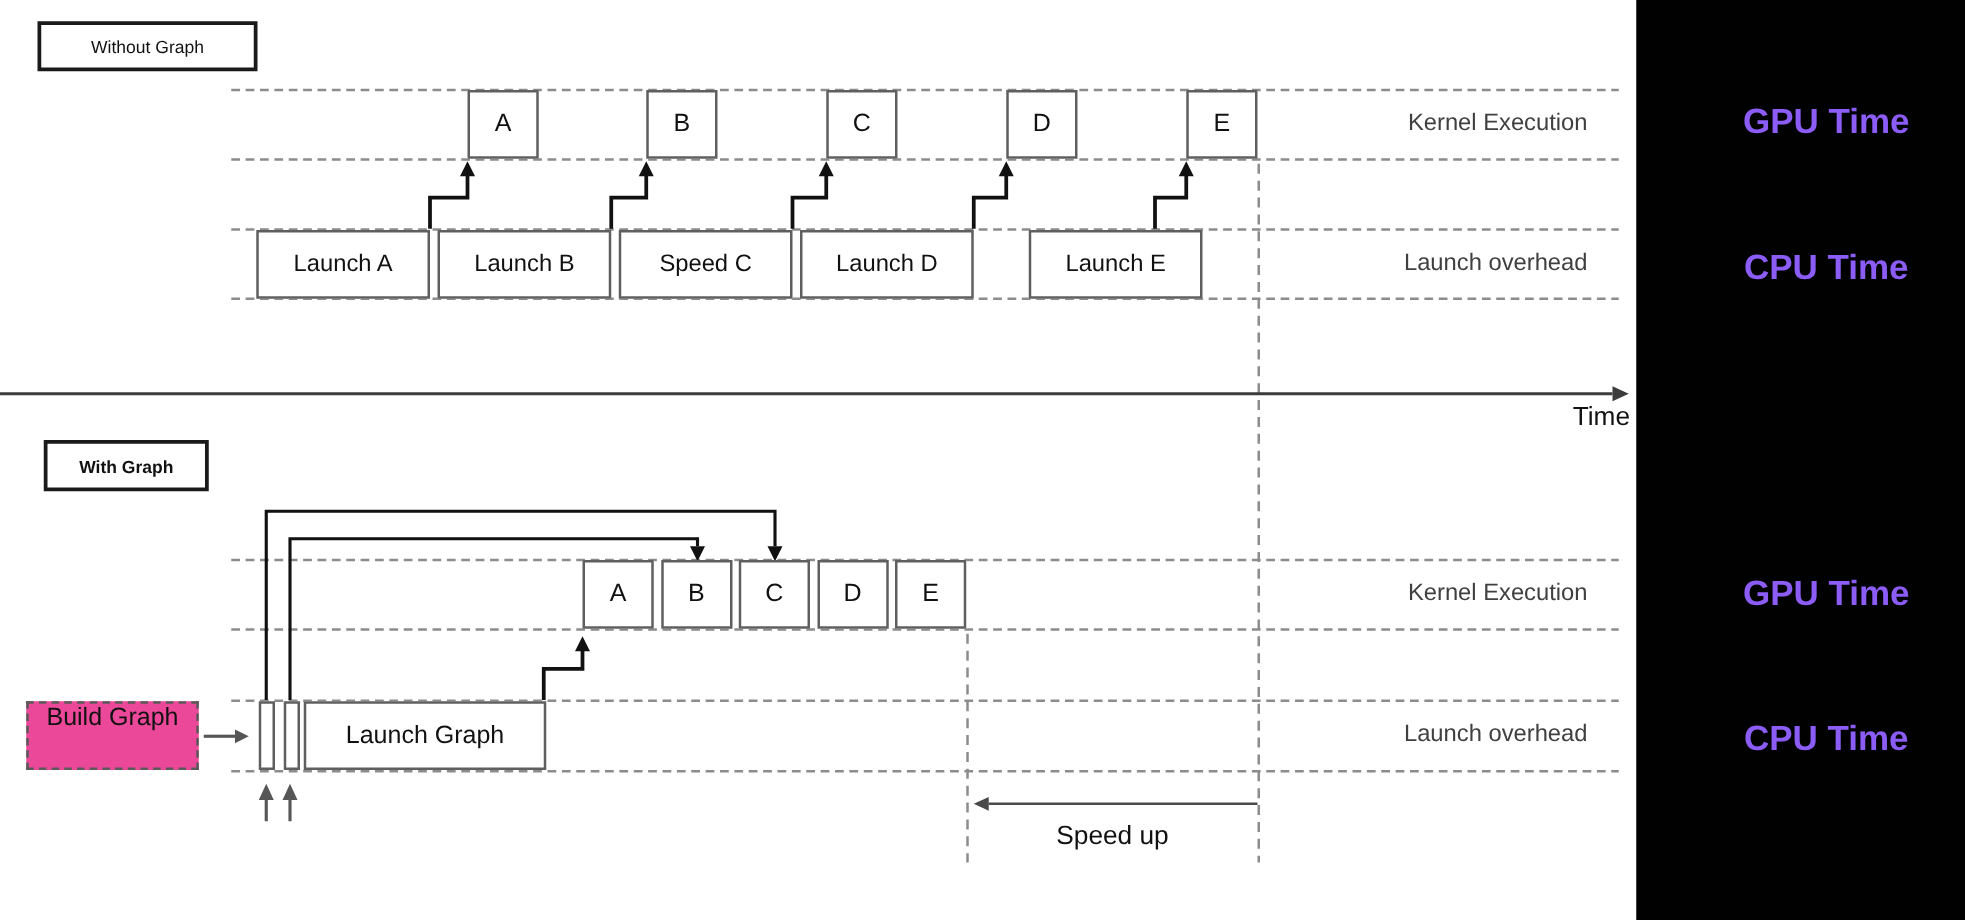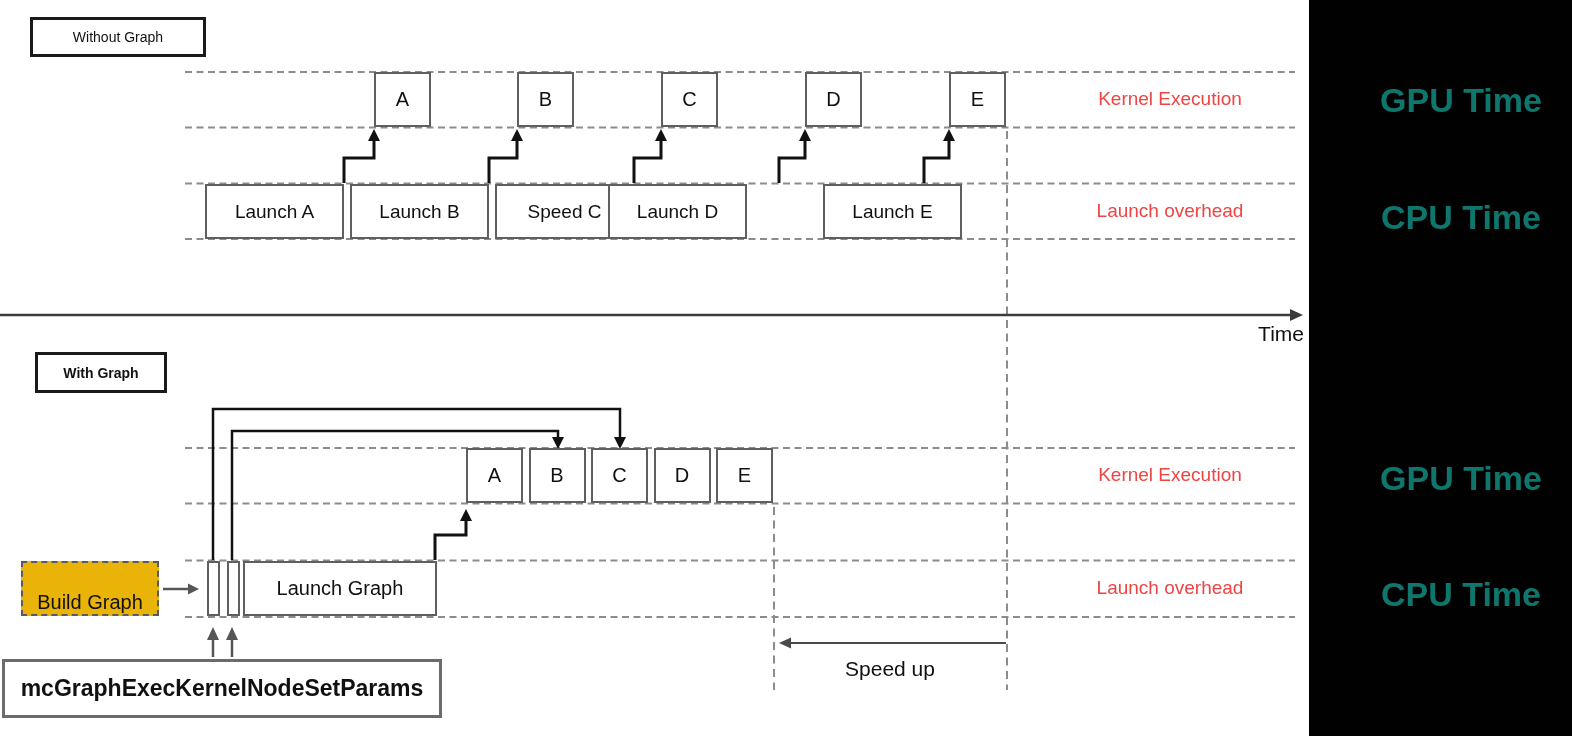--- a/index.html
+++ b/index.html
@@ -15,34 +15,34 @@
   }
   .kernel{width:57px;height:55px;}
   .launch{width:139px;height:55px;font-size:19px;}
   .title-box{
     position:absolute;box-sizing:border-box;background:#ffffff;border:3px solid #1a1a1a;
     display:flex;align-items:center;justify-content:center;font-size:14px;color:#111111;
     z-index:2;white-space:nowrap;
   }
   .sliver{width:13px;height:55px;}
   .row-label{
-    position:absolute;width:200px;text-align:center;font-size:19px;color:#ef4444;
+    position:absolute;width:200px;text-align:right;font-size:19px;color:#404040;
     z-index:2;white-space:nowrap;
   }
   .sidebar{
     position:absolute;left:1309px;top:0;width:263px;height:736px;background:#010101;z-index:3;
   }
   .sidebar-label{
-    position:absolute;left:1350px;width:222px;text-align:center;font-size:34px;
-    font-weight:bold;color:#0f766e;z-index:4;white-space:nowrap;
+    position:absolute;left:1350px;width:222px;text-align:center;font-size:28px;
+    font-weight:bold;color:#8b5cf6;z-index:4;white-space:nowrap;
   }
   .plain-label{position:absolute;z-index:2;color:#111111;white-space:nowrap;}
   .build-box{
     position:absolute;box-sizing:border-box;left:21px;top:561px;width:138px;height:55px;
-    background:#eab308;border:2.5px dashed #5a5a5a;display:flex;align-items:flex-end;
+    background:#ec4899;border:2.5px dashed #5a5a5a;display:flex;align-items:flex-start;
     justify-content:center;font-size:20px;color:#111111;z-index:2;
   }
   .api-box{
     position:absolute;box-sizing:border-box;left:2px;top:659px;width:440px;height:59px;
     background:#ffffff;border:3px solid #6b6b6b;display:flex;align-items:center;
     justify-content:center;font-size:23px;font-weight:600;color:#111111;z-index:2;
   }
 </style>
 </head>
 <body>
@@ -144,21 +144,21 @@
 
   <div class="box launch" style="left:205px;top:184px;">
       <span>Launch A</span>
     </div>
   <div class="box launch" style="left:350px;top:184px;">
       <span>Launch B</span>
     </div>
   <div class="box launch" style="left:495px;top:184px;">
       <span>Speed C</span>
     </div>
-  <div class="box launch" style="left:608px;top:184px;">
+  <div class="box launch" style="left:640px;top:184px;">
       <span>Launch D</span>
     </div>
   <div class="box launch" style="left:823px;top:184px;">
       <span>Launch E</span>
     </div>
 
   <div class="row-label" style="left:1070px;top:88px;">Kernel Execution</div>
   <div class="row-label" style="left:1070px;top:200px;">Launch overhead</div>
 
   <div class="plain-label" style="left:1192px;top:322px;width:112px;text-align:right;font-size:21px;">Time</div>
@@ -187,23 +187,20 @@
   <div class="box sliver" style="left:227px;top:561px;"></div>
 
   <div class="box" style="left:243px;top:561px;width:194px;height:55px;">
     <span>Launch Graph</span>
   </div>
 
   <div class="build-box">
     <span>Build Graph</span>
   </div>
 
-  <div class="api-box">
-    <span>mcGraphExecKernelNodeSetParams</span>
-  </div>
 
   <div class="row-label" style="left:1070px;top:464px;">Kernel Execution</div>
   <div class="row-label" style="left:1070px;top:577px;">Launch overhead</div>
 
   <div class="plain-label" style="left:800px;top:657px;width:180px;text-align:center;font-size:21px;">Speed up</div>
 
   <div class="sidebar"></div>
   <div class="sidebar-label" style="top:81px;">GPU Time</div>
   <div class="sidebar-label" style="top:198px;">CPU Time</div>
   <div class="sidebar-label" style="top:459px;">GPU Time</div>

